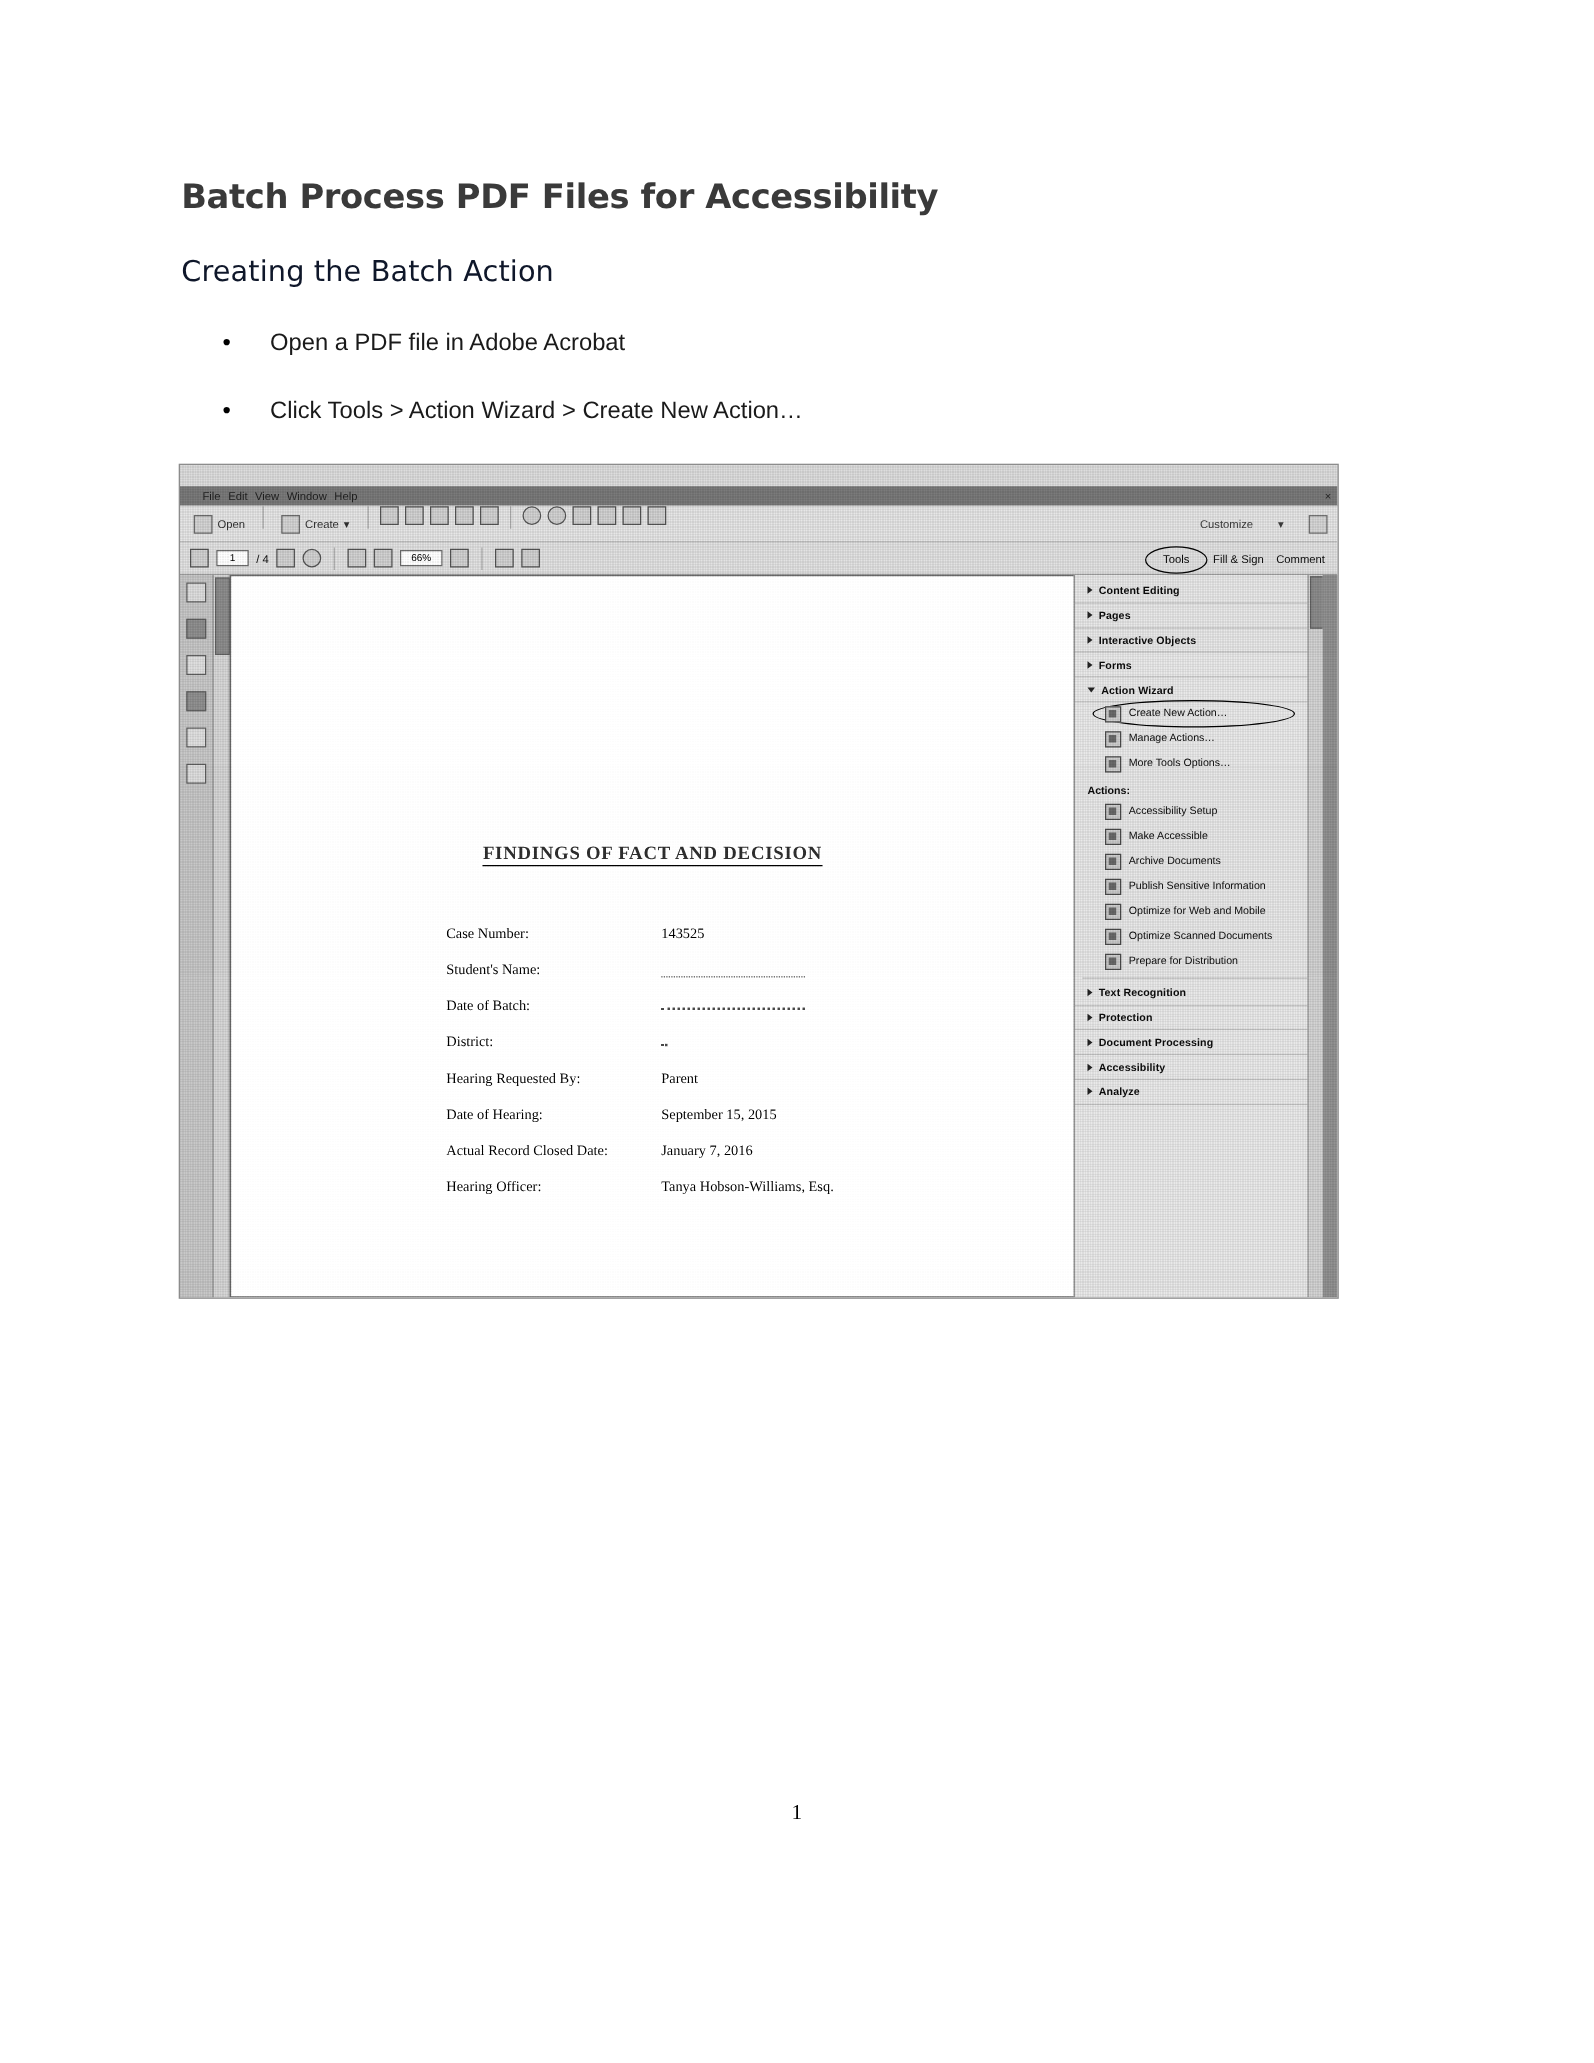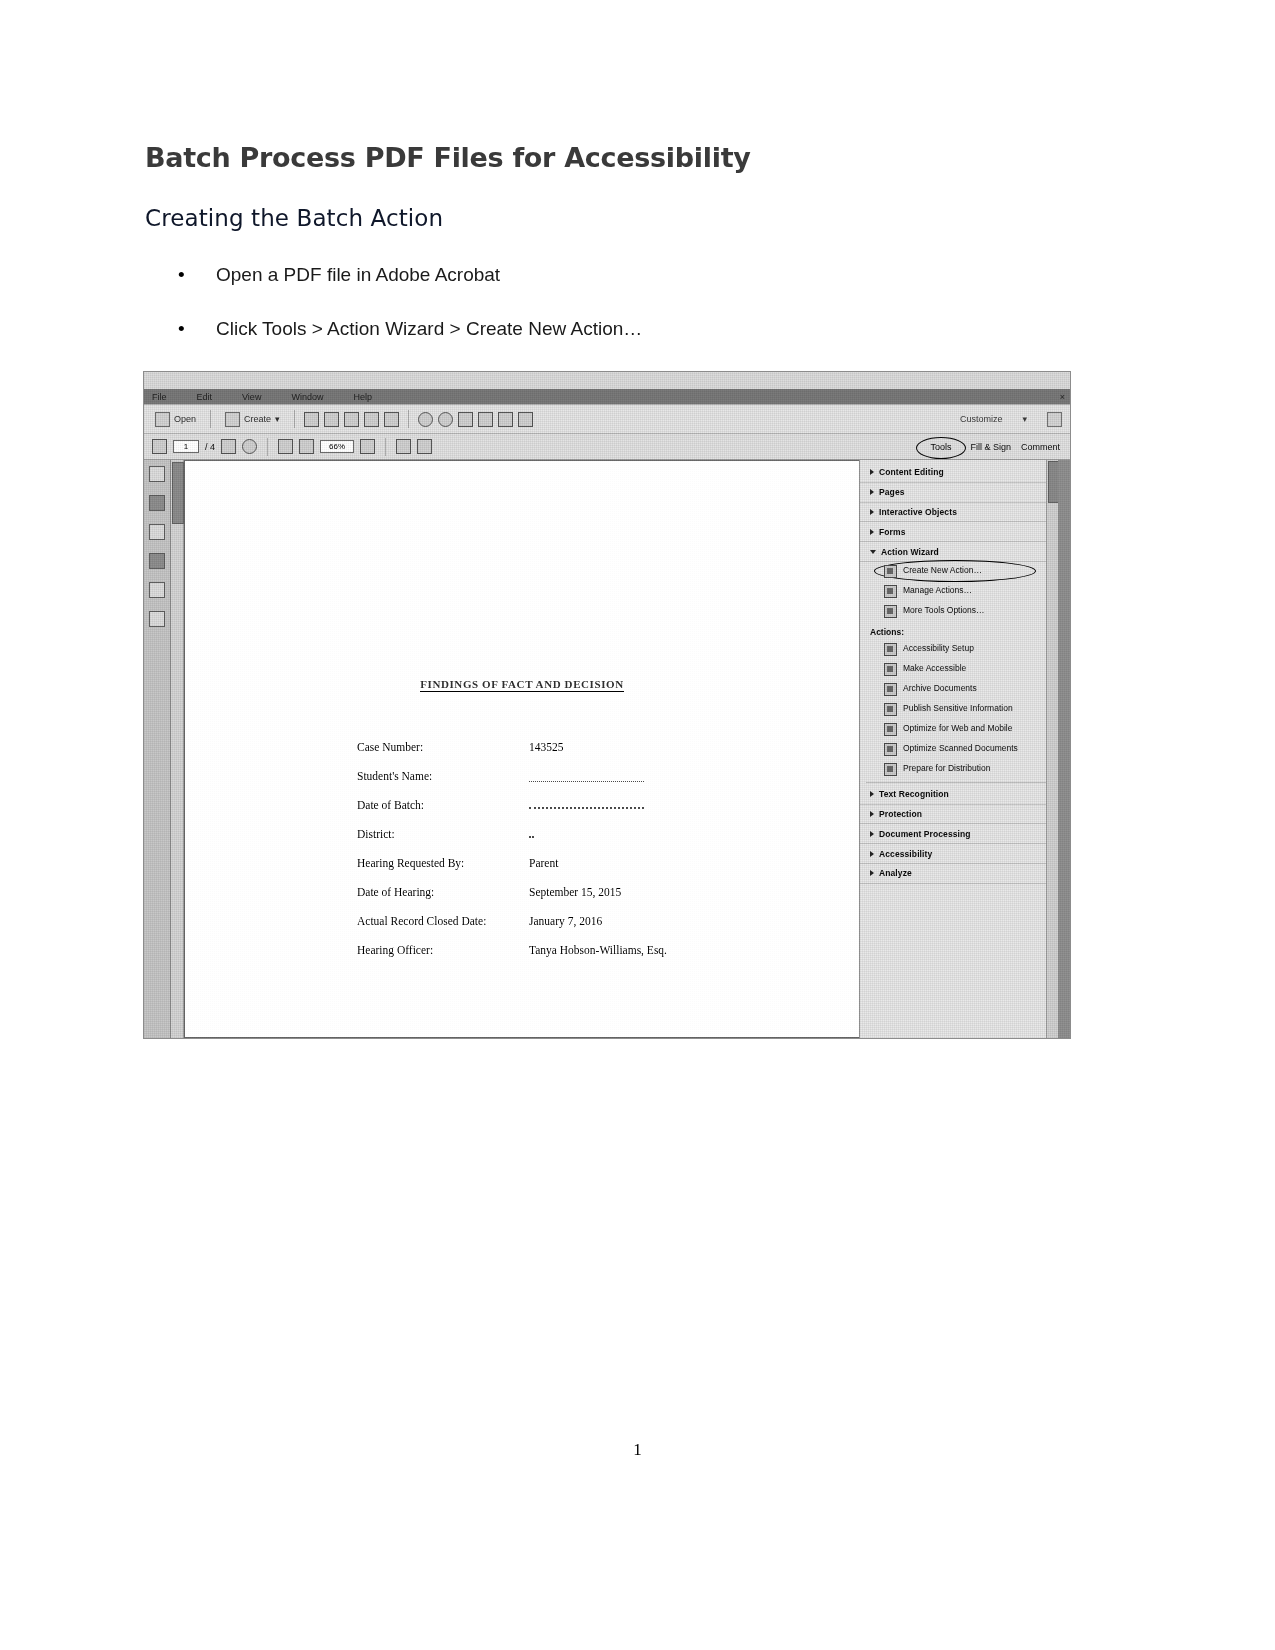--- a/index.html
+++ b/index.html
@@ -77,30 +77,30 @@
   }
   .win-btns{position:absolute;right:4px;top:2px;display:flex;gap:3px;}
   .win-btn{
     width:16px;height:12px;background:#9a9a9a;border:1px solid #5a5a5a;
     font-size:7px;line-height:11px;text-align:center;color:#111;
   }
 
   .menubar{
     position:absolute;left:0;top:17px;right:0;height:16px;
     background:#3b82f6;border-bottom:1px solid #aaa;
-    display:flex;align-items:center;gap:30px;padding-left:8px;box-sizing:border-box;
+    display:flex;align-items:center;gap:6px;padding-left:18px;box-sizing:border-box;
     font-size:9px;color:#1f1f1f;
   }
   .menubar .mi{opacity:.82;}
   .menubar .mb-x{position:absolute;right:5px;font-size:9px;color:#333;}
 
   .toolbar1{
     position:absolute;left:0;top:33px;right:0;height:29px;
     background:#d7d7d7;border-bottom:1px solid #b3b3b3;
-    display:flex;align-items:center;padding-left:6px;box-sizing:border-box;
+    display:flex;padding-left:6px;box-sizing:border-box;
     font-size:9px;color:#242424;gap:5px;
   }
   .tb-btn{display:flex;align-items:center;gap:4px;padding:2px 5px;opacity:.85;}
   .tb-sep{width:1px;height:18px;background:#a8a8a8;margin:0 4px;}
   .ico-box{
     width:13px;height:13px;border:1px solid #5e5e5e;background:#c6c6c6;
     display:inline-block;position:relative;
   }
   .ico-round{
     width:13px;height:13px;border:1px solid #5e5e5e;background:#c6c6c6;
@@ -143,21 +143,21 @@
   .pagecanvas{
     position:absolute;left:40px;top:0;right:210px;bottom:0;
     background:#ffffff;border:1px solid #6f6f6f;
     overflow:hidden;
   }
   .findings{
     position:absolute;left:0;right:0;top:213px;text-align:center;
   }
   .findings span{
     font-family:"Liberation Serif",serif;
-    font-size:11px;font-weight:bold;letter-spacing:.6px;
+    font-size:15px;font-weight:bold;letter-spacing:.6px;
     border-bottom:1.5px solid #000;padding-bottom:1px;color:#b91c1c;margin-top:36px;
   }
   .fields{
     position:absolute;left:172px;top:280px;right:20px;
     font-family:"Liberation Serif",serif;font-size:11.5px;color:#141414;
   }
   .frow{display:flex;margin-bottom:17px;align-items:flex-end;}
   .flabel{width:172px;flex:0 0 172px;}
   .fvalue{flex:1;position:relative;}
   .redact-line{display:inline-block;width:115px;border-bottom:1px dotted #555;height:9px;vertical-align:bottom;}

